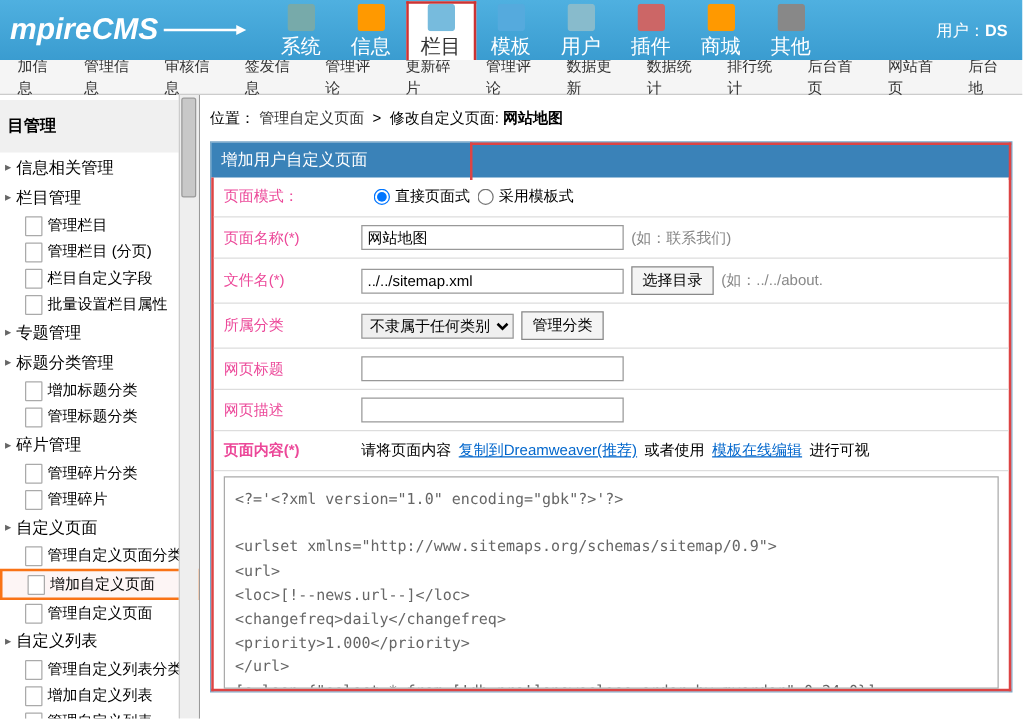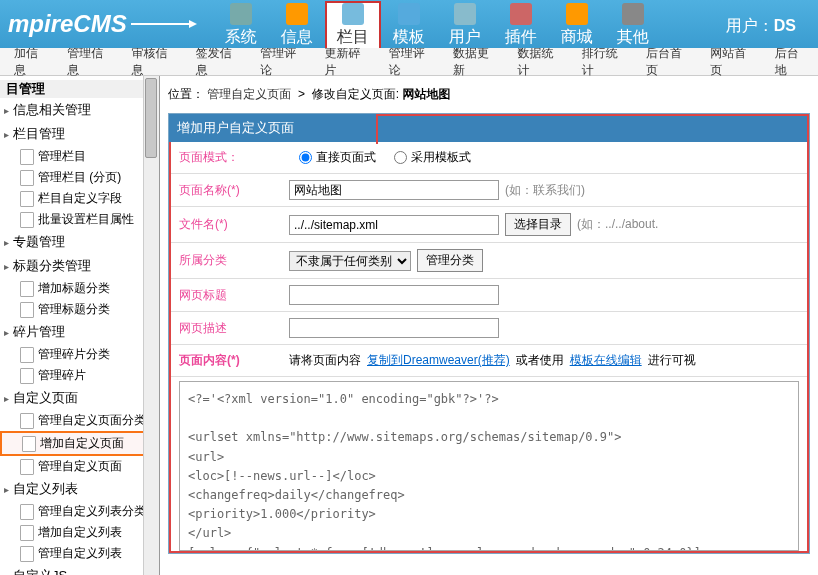--- a/index.html
+++ b/index.html
@@ -5,47 +5,47 @@
 *{box-sizing:border-box;margin:0;padding:0;font-family:"Microsoft YaHei",Arial,sans-serif}
 body{width:818px;height:575px;overflow:hidden;font-size:12px;background:#fff}
 .topbar{height:48px;background:linear-gradient(#4fb0e0,#3a9cd0);display:flex;align-items:center;color:#fff;position:relative}
 .logo{font-size:24px;font-style:italic;font-weight:bold;padding:0 8px;display:flex;align-items:center}
 .logo-arrow{display:inline-block;width:60px;height:2px;background:#fff;margin-left:4px;position:relative}
 .logo-arrow:after{content:"";position:absolute;right:-6px;top:-3px;border-left:8px solid #fff;border-top:4px solid transparent;border-bottom:4px solid transparent}
 .main-nav{display:flex;margin-left:14px}
 .main-nav-item{width:56px;text-align:center;cursor:pointer;padding-top:2px;font-size:16px}
 .main-nav-item.active{background:#fff;color:#333;border:2px solid #c33;border-bottom:none;padding-top:0}
 .main-nav-icon{width:22px;height:22px;margin:0 auto 2px;display:block}
-.user-area{position:absolute;right:22px;top:16px;font-size:16px;color:#fff}
+.user-area{position:absolute;right:12px;top:16px;font-size:13px;color:#fff}
 .subnav{height:28px;background:#f5f5f5;border-bottom:1px solid #ccc;display:flex;align-items:center;padding-left:4px;font-size:12px}
 .subnav a{color:#333;text-decoration:none;padding:0 10px;cursor:pointer}
 .layout{display:flex;height:499px}
 .sidebar{width:160px;border-right:1px solid #999;overflow:hidden;background:#fff;padding:4px 0;position:relative}
-.side-head{font-weight:bold;font-size:13px;padding:0 6px;background:#f0f0f0}
+.side-head{font-weight:bold;font-size:13px;padding:12px 6px;background:#f0f0f0}
 .side-group{font-size:13px;padding:3px 4px;display:flex;align-items:center;gap:4px}
 .side-group:before{content:"▸";font-size:10px;color:#666}
 .side-leaf{font-size:12px;padding:2px 4px 2px 20px;display:flex;align-items:center;gap:4px;cursor:pointer}
 .side-leaf:before{content:"";width:12px;height:14px;background:#fff;border:1px solid #aaa;display:inline-block;border-radius:1px}
 .side-leaf.hl{border:2px solid #f97316;background:#fdf5f5}
 .side-scroll{position:absolute;right:0;top:0;bottom:0;width:16px;background:#eee;border-left:1px solid #ccc}
 .side-thumb{position:absolute;right:2px;top:2px;width:12px;height:80px;background:#c8c8c8;border:1px solid #999;border-radius:2px}
 .main{flex:1;padding:10px 8px;overflow:hidden}
 .bc{font-size:12px;margin-bottom:10px}
 .bc a{color:#333;text-decoration:none}
 .bc b{font-weight:bold}
 .panel{border:1px solid #7aa7c7;margin-bottom:0}
 .panel-h{background:#3a82b8;color:#fff;font-weight:normal;padding:5px 8px;font-size:13px}
 .panel-body{border:2px solid #d44;border-top:none;padding:0;position:relative}
 .panel-body:before{content:"";position:absolute;top:-28px;left:205px;right:-2px;height:28px;border:2px solid #d44;border-bottom:none;background:transparent;pointer-events:none}
 .form-row{display:flex;align-items:center;border-bottom:1px solid #ddd;padding:6px 8px;min-height:32px}
 .form-label{width:110px;font-size:12px;color:#ec4899}
 .form-ctrl{flex:1;display:flex;align-items:center;gap:6px}
 .form-ctrl input[type=text]{border:1px solid #999;padding:2px 4px;font-size:12px}
 .hint{color:#888;font-size:12px}
-.radio-wrap{display:flex;align-items:center;gap:18px;margin-left:10px}
+.radio-wrap{display:flex;align-items:center;gap:6px;margin-left:10px}
 .radio-wrap label{display:flex;align-items:center;gap:4px;font-size:12px}
 select.sel{border:1px solid #999;font-size:12px;padding:1px 2px}
 button.btn{font-size:12px;padding:2px 8px;border:1px solid #888;background:#f4f4f4;cursor:pointer}
 .content-hint{font-size:12px}
 .content-hint .blue{color:#06c;text-decoration:underline;cursor:pointer}
 .code-area{border:1px solid #aaa;margin:4px 8px 0;padding:8px;font-size:12px;color:#666;line-height:1.6;font-family:Consolas,monospace;height:170px;overflow:hidden;white-space:pre-wrap}
 </style>
 </head>
 <body>
 

